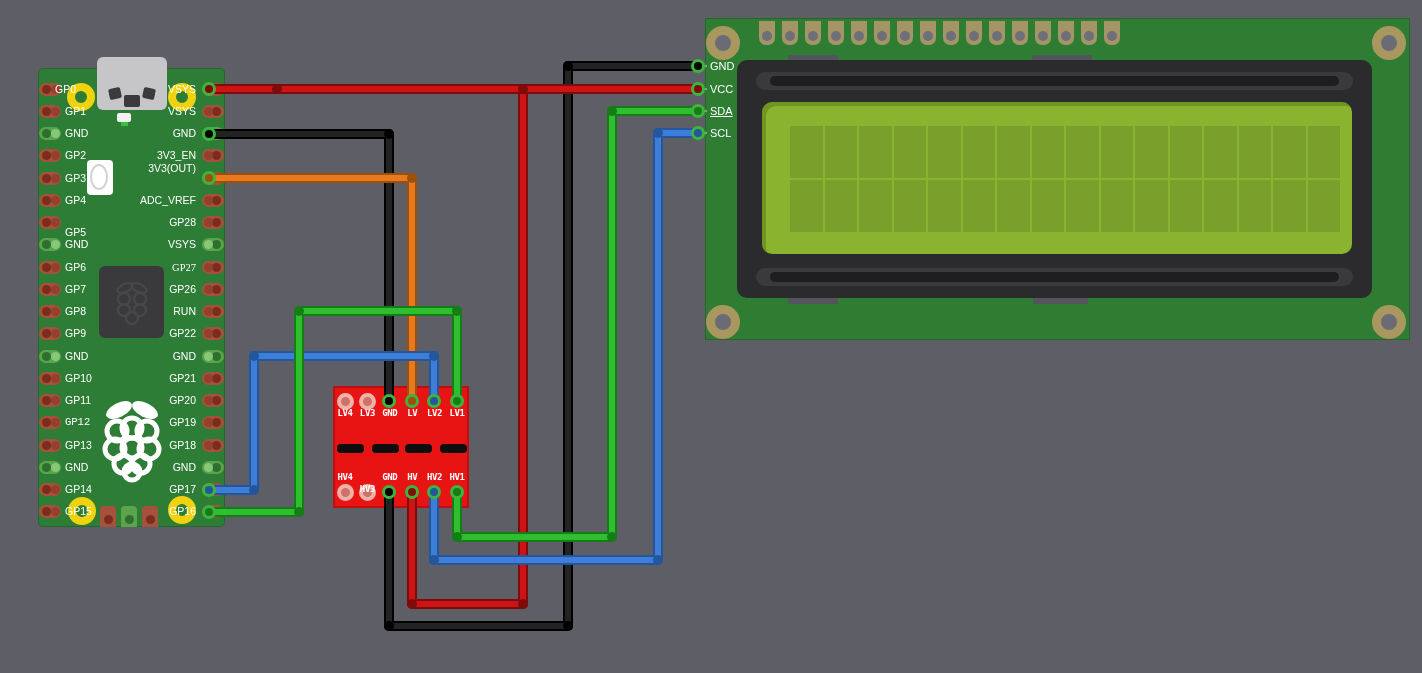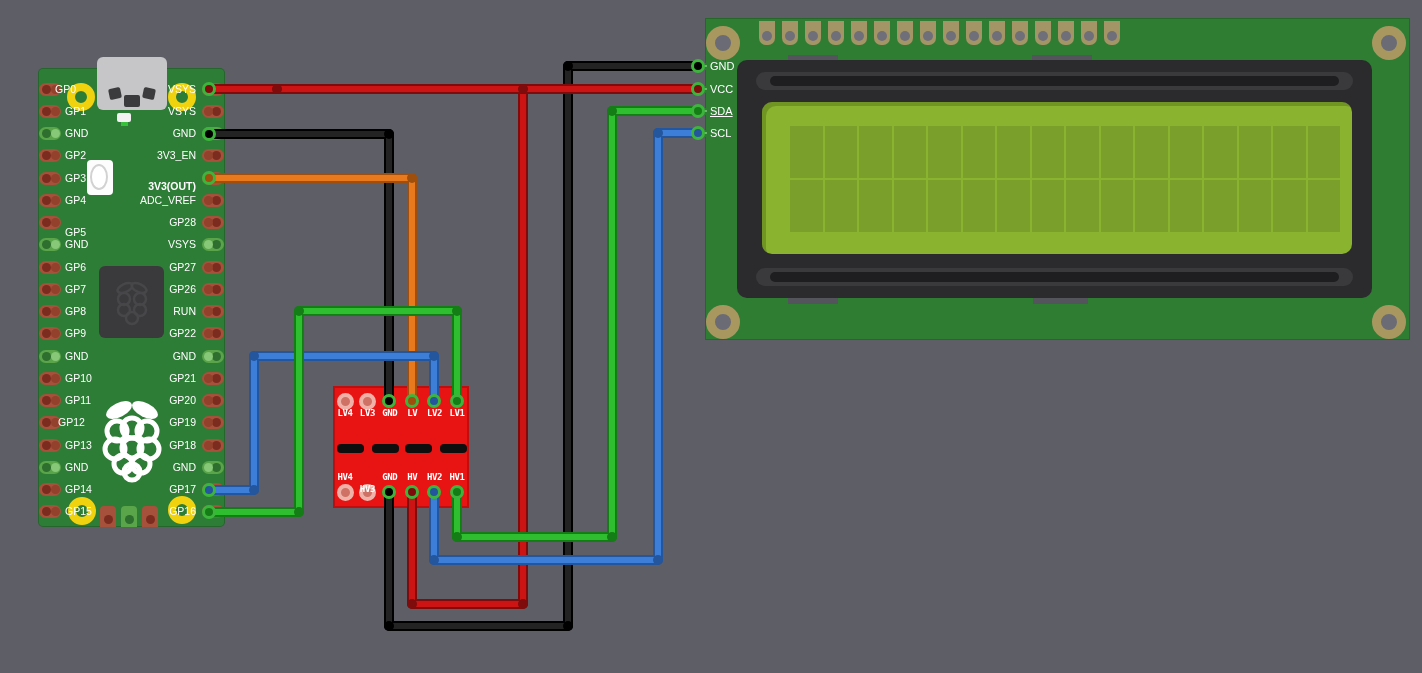--- a/index.html
+++ b/index.html
@@ -194,21 +194,21 @@
       <div class="plabel" style="left: 27px; top: 303.88px;">GP10</div>
       <div class="pad" style="left: 1px; top: 326.14px; background: rgb(166, 81, 59);">
         <div class="hole" style="left: 3px; background: rgb(124, 44, 30);"></div>
         <div class="hole" style="left: 12px; background: rgb(147, 64, 44);"></div>
       </div>
       <div class="plabel" style="left: 27px; top: 326.14px;">GP11</div>
       <div class="pad" style="left: 1px; top: 348.4px; background: rgb(166, 81, 59);">
         <div class="hole" style="left: 3px; background: rgb(124, 44, 30);"></div>
         <div class="hole" style="left: 12px; background: rgb(147, 64, 44);"></div>
       </div>
-      <div class="plabel" style="left: 20px; top: 348.4px;">GP12</div>
+      <div class="plabel" style="left: 27px; top: 348.4px; font-family: Liberation Mono, monospace;">GP12</div>
       <div class="pad" style="left: 1px; top: 370.66px; background: rgb(166, 81, 59);">
         <div class="hole" style="left: 3px; background: rgb(124, 44, 30);"></div>
         <div class="hole" style="left: 12px; background: rgb(147, 64, 44);"></div>
       </div>
       <div class="plabel" style="left: 27px; top: 370.66px;">GP13</div>
       <div class="pad" style="left: 1px; top: 392.92px; background: rgb(90, 164, 73);">
         <div class="hole" style="left: 3px; background: rgb(46, 110, 46);"></div>
         <div class="hole" style="left: 12px; background: rgb(134, 200, 120);"></div>
       </div>
       <div class="plabel" style="left: 27px; top: 392.92px;">GND</div>
@@ -239,41 +239,41 @@
       <div class="plabel" style="right: 29px; top: 59.02px;">GND</div>
       <div class="pad" style="left: 164px; top: 81.28px; background: rgb(166, 81, 59);">
         <div class="hole" style="left: 10px; background: rgb(124, 44, 30);"></div>
         <div class="hole" style="left: 2px; background: rgb(147, 64, 44);"></div>
       </div>
       <div class="plabel" style="right: 29px; top: 81.28px;">3V3_EN</div>
       <div class="pad" style="left: 164px; top: 103.54px; background: rgb(166, 81, 59);">
         <div class="hole" style="left: 10px; background: rgb(124, 44, 30);"></div>
         <div class="hole" style="left: 2px; background: rgb(147, 64, 44);"></div>
       </div>
-      <div class="plabel" style="right: 29px; top: 112px; font-weight: bold;">3V3(OUT)</div>
+      <div class="plabel" style="right: 29px; top: 94px;">3V3(OUT)</div>
       <div class="pad" style="left: 164px; top: 125.8px; background: rgb(166, 81, 59);">
         <div class="hole" style="left: 10px; background: rgb(124, 44, 30);"></div>
         <div class="hole" style="left: 2px; background: rgb(147, 64, 44);"></div>
       </div>
       <div class="plabel" style="right: 29px; top: 125.8px;">ADC_VREF</div>
       <div class="pad" style="left: 164px; top: 148.06px; background: rgb(166, 81, 59);">
         <div class="hole" style="left: 10px; background: rgb(124, 44, 30);"></div>
         <div class="hole" style="left: 2px; background: rgb(147, 64, 44);"></div>
       </div>
       <div class="plabel" style="right: 29px; top: 148.06px;">GP28</div>
       <div class="pad" style="left: 164px; top: 170.32px; background: rgb(90, 164, 73);">
         <div class="hole" style="left: 10px; background: rgb(46, 110, 46);"></div>
         <div class="hole" style="left: 2px; background: rgb(134, 200, 120);"></div>
       </div>
       <div class="plabel" style="right: 29px; top: 170.32px;">VSYS</div>
       <div class="pad" style="left: 164px; top: 192.58px; background: rgb(166, 81, 59);">
         <div class="hole" style="left: 10px; background: rgb(124, 44, 30);"></div>
         <div class="hole" style="left: 2px; background: rgb(147, 64, 44);"></div>
       </div>
-      <div class="plabel" style="right: 29px; top: 192.58px;">GP27</div>
+      <div class="plabel" style="right: 29px; top: 192.58px; font-family: Liberation Serif, serif;">GP27</div>
       <div class="pad" style="left: 164px; top: 214.84px; background: rgb(166, 81, 59);">
         <div class="hole" style="left: 10px; background: rgb(124, 44, 30);"></div>
         <div class="hole" style="left: 2px; background: rgb(147, 64, 44);"></div>
       </div>
       <div class="plabel" style="right: 29px; top: 214.84px;">GP26</div>
       <div class="pad" style="left: 164px; top: 237.1px; background: rgb(166, 81, 59);">
         <div class="hole" style="left: 10px; background: rgb(124, 44, 30);"></div>
         <div class="hole" style="left: 2px; background: rgb(147, 64, 44);"></div>
       </div>
       <div class="plabel" style="right: 29px; top: 237.1px;">RUN</div>

